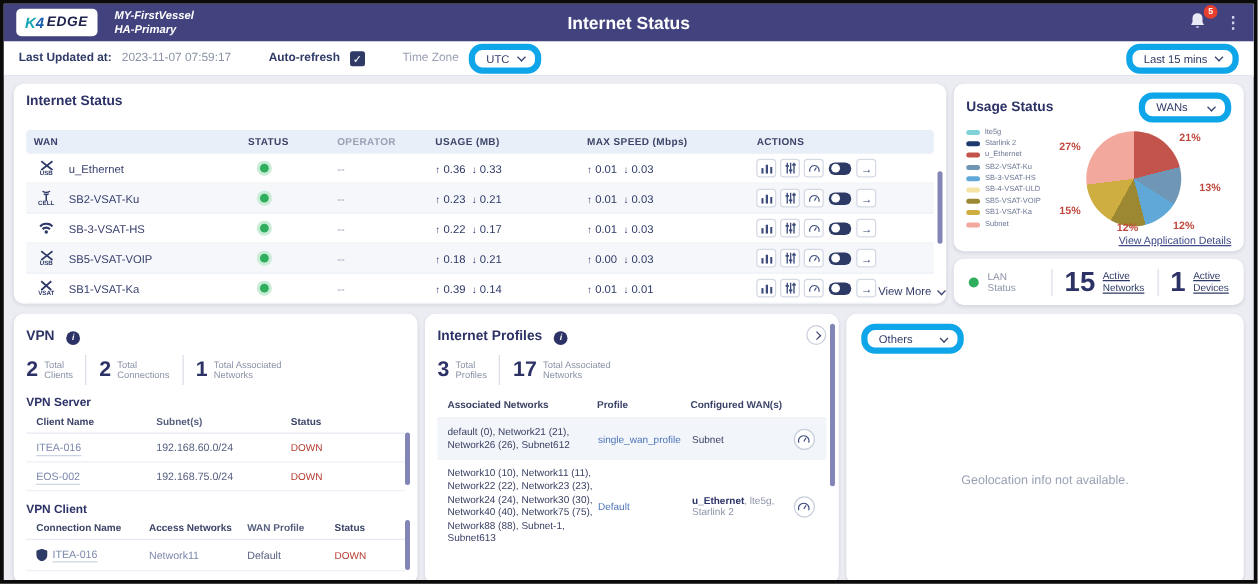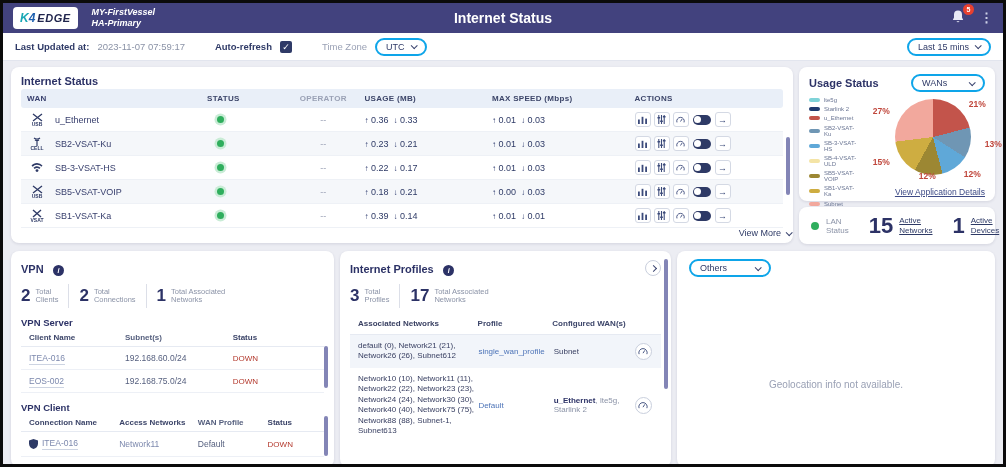--- a/index.html
+++ b/index.html
@@ -25,56 +25,56 @@
   .badge { position:absolute; top:-5px; right:-6px; background:#e8402f; color:#fff; font-size:7px; font-weight:bold;
            width:11px; height:11px; border-radius:50%; display:flex; align-items:center; justify-content:center; }
   .kebab { color:#cfd2e8; font-size:13px; font-weight:bold; line-height:10px; letter-spacing:0; }
   
   .toolbar { height:28px; background:#fff; border-bottom:1px solid #e2e5ee; display:flex; align-items:center; padding:0 12px; gap:8px; font-size:9.5px; }
   .tb-label { font-weight:bold; color:#2f3a67; }
   .tb-value { color:#8b93a7; }
   .tb-gap { width:14px; }
   .checkbox { width:12px; height:12px; background:#2f3a67; border-radius:2px; color:#fff; font-size:9px; line-height:12px; text-align:center; }
   .muted { color:#9aa1b5; }
-  .pill { display:inline-flex; align-items:center; gap:6px; border:2px solid #0ea5e9; border-radius:11px; padding:2px 9px; font-size:9px; color:#2f3a67; background:#fff; }
+  .pill { display:inline-flex; align-items:center; gap:6px; border:5px solid #0ea5e9; border-radius:11px; padding:2px 9px; font-size:9px; color:#2f3a67; background:#fff; }
   .chev { width:5px; height:5px; border-right:1.4px solid #3a446f; border-bottom:1.4px solid #3a446f; transform:rotate(45deg) translateY(-1px); }
   .chev-right { transform:rotate(-45deg); }
   .tb-right { margin-left:auto; }
   
   main { padding:6px 8px; }
   .row1 { display:flex; gap:6px; }
   .row2 { display:flex; gap:6px; margin-top:7px; }
   .card { background:#fff; border-radius:8px; box-shadow:0 1px 3px rgba(40,45,80,.12); position:relative; }
   .card-title { font-weight:bold; font-size:11px; color:#2c3266; }
   
   .is-card { flex:1; height:176px; padding:8px 10px 4px 10px; }
-  .is-table { margin-top:2px; font-size:9px; }
+  .is-table { margin-top:17px; font-size:9px; }
   .t-head { display:flex; background:#e9eff8; border-radius:3px; padding:5px 6px; font-weight:bold; color:#3c4569; font-size:8px; letter-spacing:.3px; }
   .t-row { display:flex; align-items:center; padding:3px 6px; height:24px; border-bottom:1px solid #eef1f6; }
   .t-row:nth-child(even) { background:#f5f7fa; }
   .c-wan { width:24%; display:flex; align-items:center; gap:8px; color:#39406e; }
   .c-status { width:10%; }
-  .c-oper { width:11%; color:#9aa1b5;text-align:center; }
+  .c-oper { width:11%; color:#9aa1b5; }
   .c-usage { width:17%; }
   .c-speed { width:19%; }
   .c-actions { width:19%; display:flex; align-items:center; gap:3px; justify-content:flex-start; }
   .wan-ic { width:20px; text-align:center; color:#2e3a66; }
   .wan-ic svg { display:block; margin:0 auto; }
   .wan-ic .ic-lab { font-size:5px; font-weight:bold; color:#2e3a66; display:block; line-height:5px; }
   .dot { width:7px; height:7px; border-radius:50%; background:#2fae5d; box-shadow:0 0 0 2.5px #c9ecd6; display:inline-block; margin-left:10px; }
   .updown { color:#2e3a66; }
   .updown .arr { font-size:8px; color:#27346a; }
   .updown b { font-weight:normal; }
   .act-btn { width:16px; height:15px; border:1px solid #d4d9e4; border-radius:3px; background:#fff; display:inline-flex; align-items:center; justify-content:center; color:#3b4a7a; font-size:9px; }
   .toggle { width:18px; height:10px; border-radius:5px; background:#2e3a66; position:relative; margin:0 1px; }
   .toggle::after { content:""; position:absolute; left:1.5px; top:1.5px; width:7px; height:7px; border-radius:50%; background:#fff; }
   .view-more { position:absolute; right:2px; bottom:5px; font-size:9px; color:#2e3a66; display:flex; gap:5px; align-items:center; }
   .vscroll { position:absolute; width:4px; border-radius:2px; background:#8385b6; }
   
-  .right-col { width:196px; display:flex; flex-direction:column; gap:6px; }
+  .right-col { width:232px; display:flex; flex-direction:column; gap:6px; }
   .usage-card { height:134px; padding:7px 10px 4px 10px; }
   .usage-head { display:flex; justify-content:space-between; align-items:center; }
   .usage-body { display:flex; margin-top:5px; }
   .legend { width:66px; display:flex; flex-direction:column; gap:3.2px; }
   .lg-item { display:flex; align-items:center; gap:4px; font-size:6px; color:#6b7694; }
   .lg-sw { width:11px; height:4px; border-radius:2px; flex:none; }
   .chart-area { position:relative; width:158px; height:84px; }
   .pie { position:absolute; left:34px; top:2px; width:76px; height:76px; border-radius:50%; }
   .pie-lab { position:absolute; font-size:8.5px; font-weight:bold; color:#c0473c; }
   .app-link { position:absolute; right:10px; bottom:4px; font-size:8.5px; color:#3d4a86; text-decoration:underline; }

